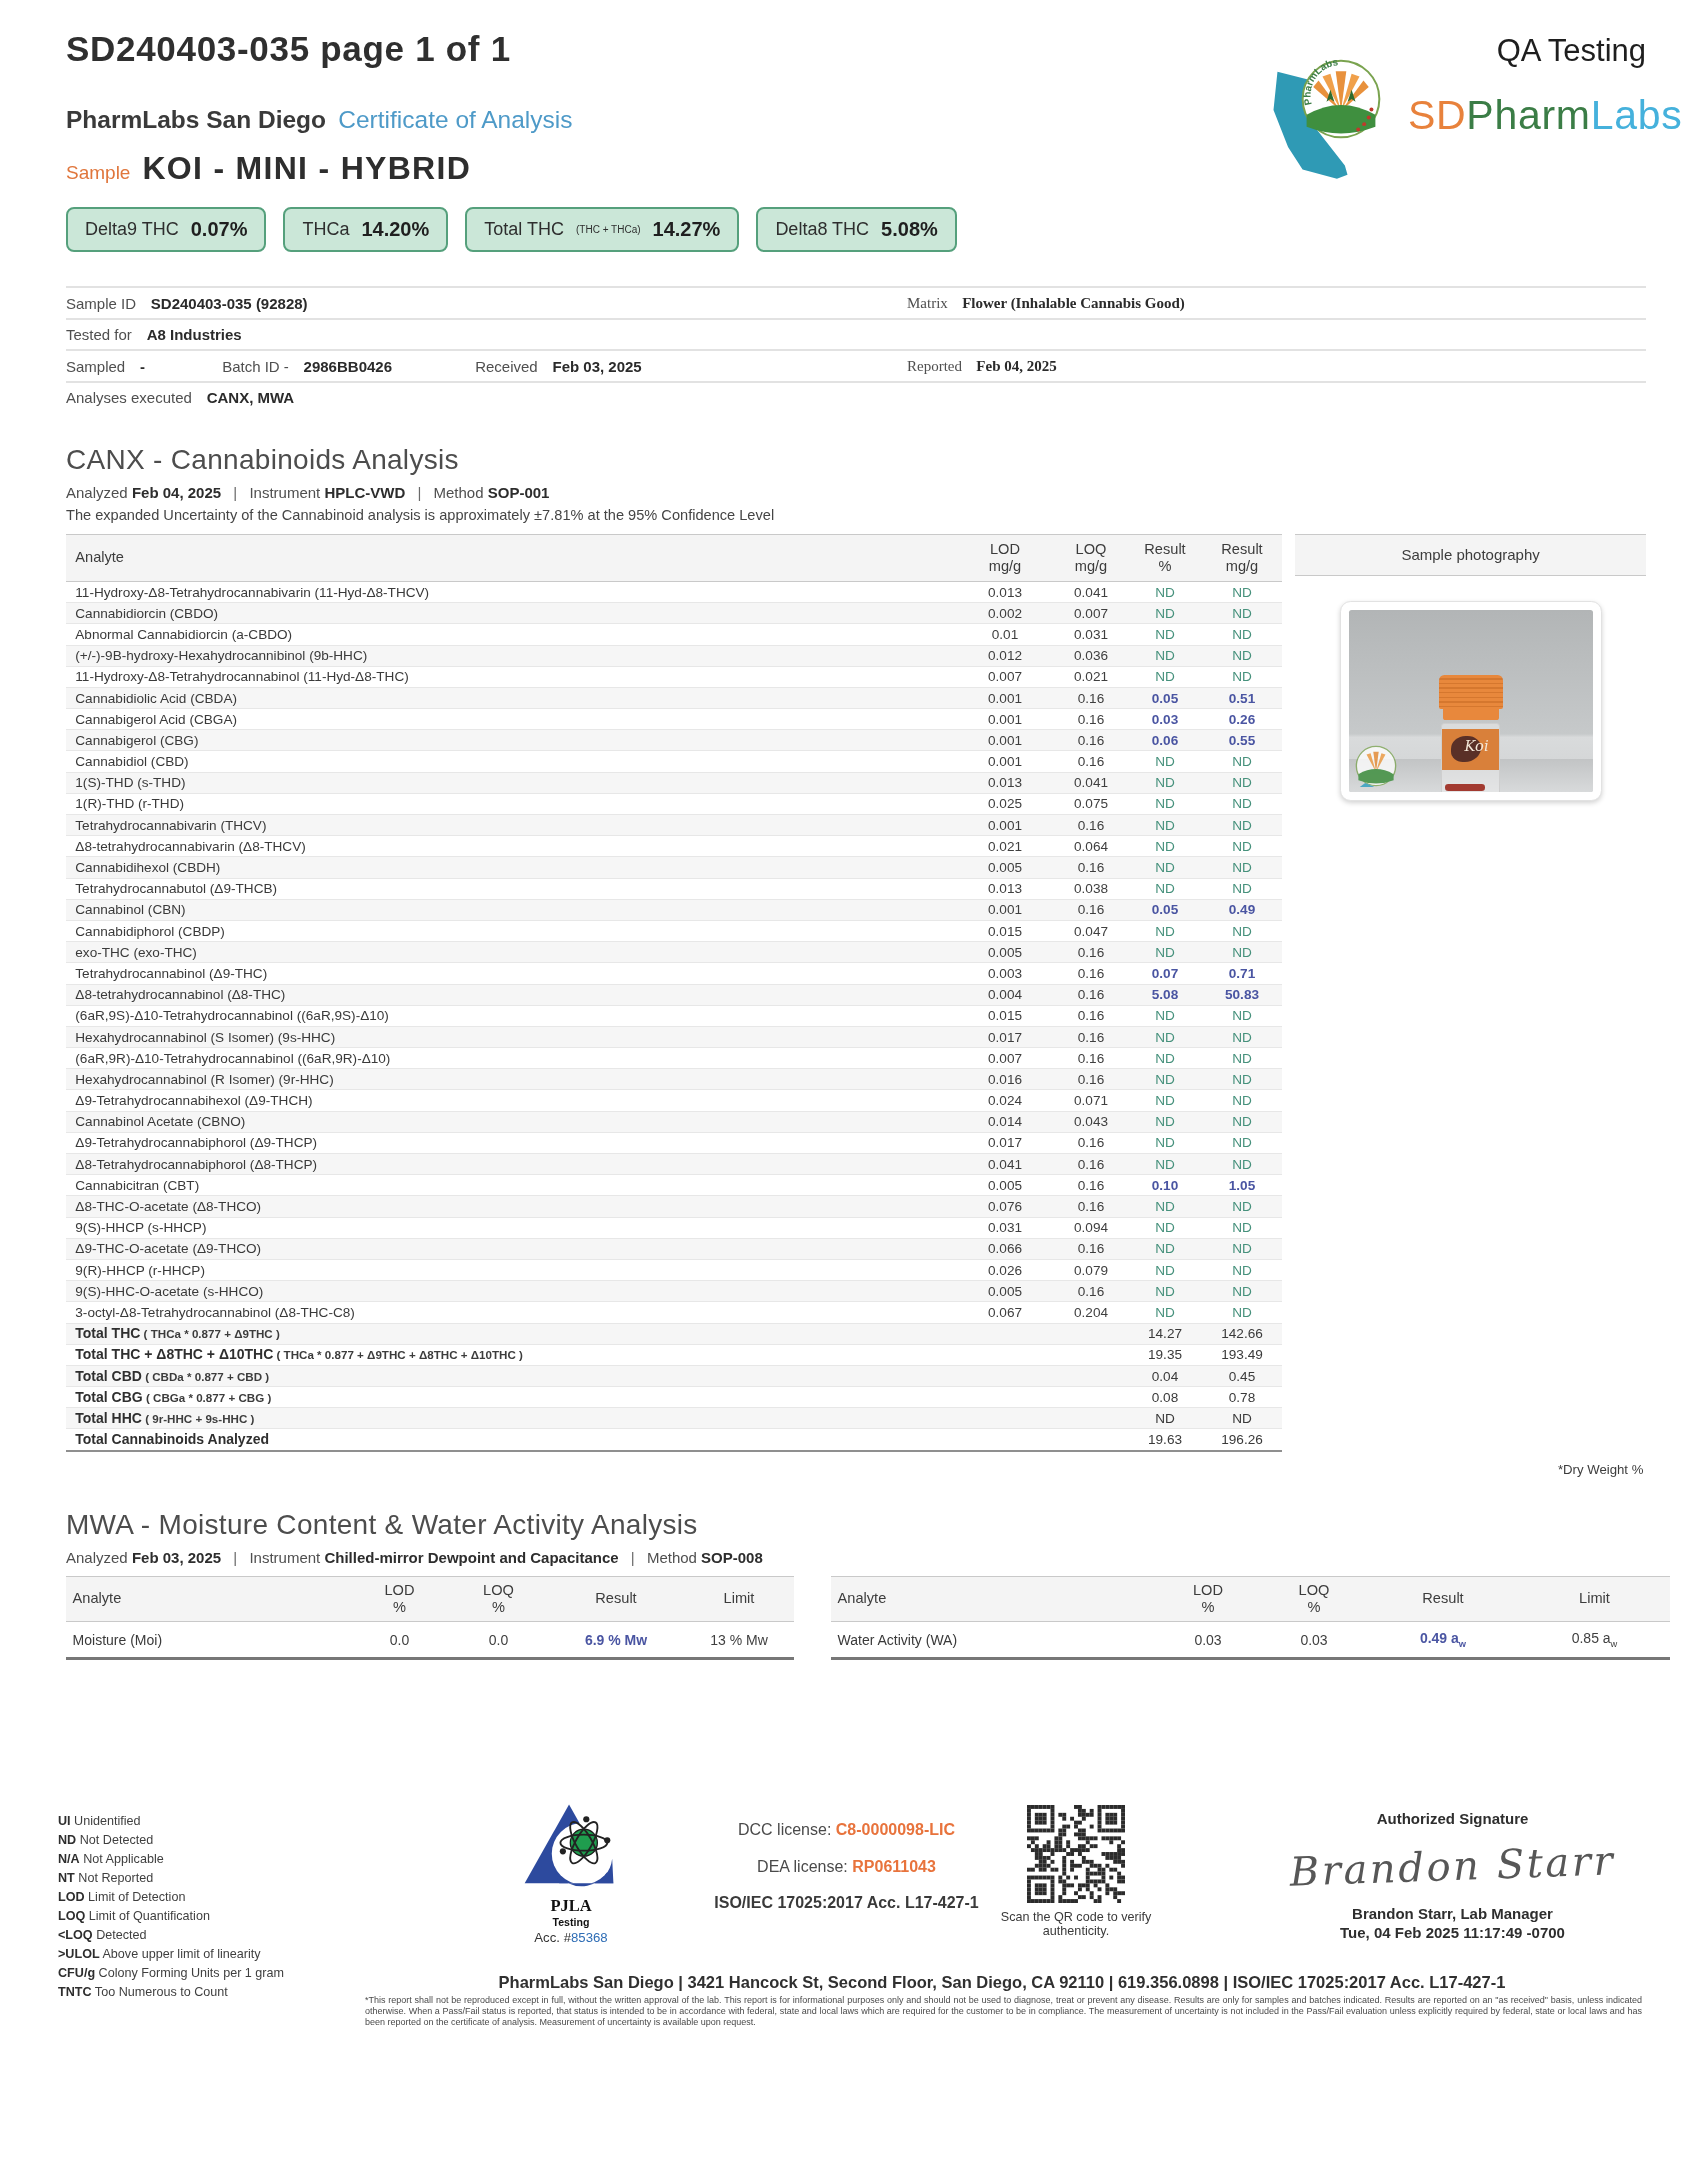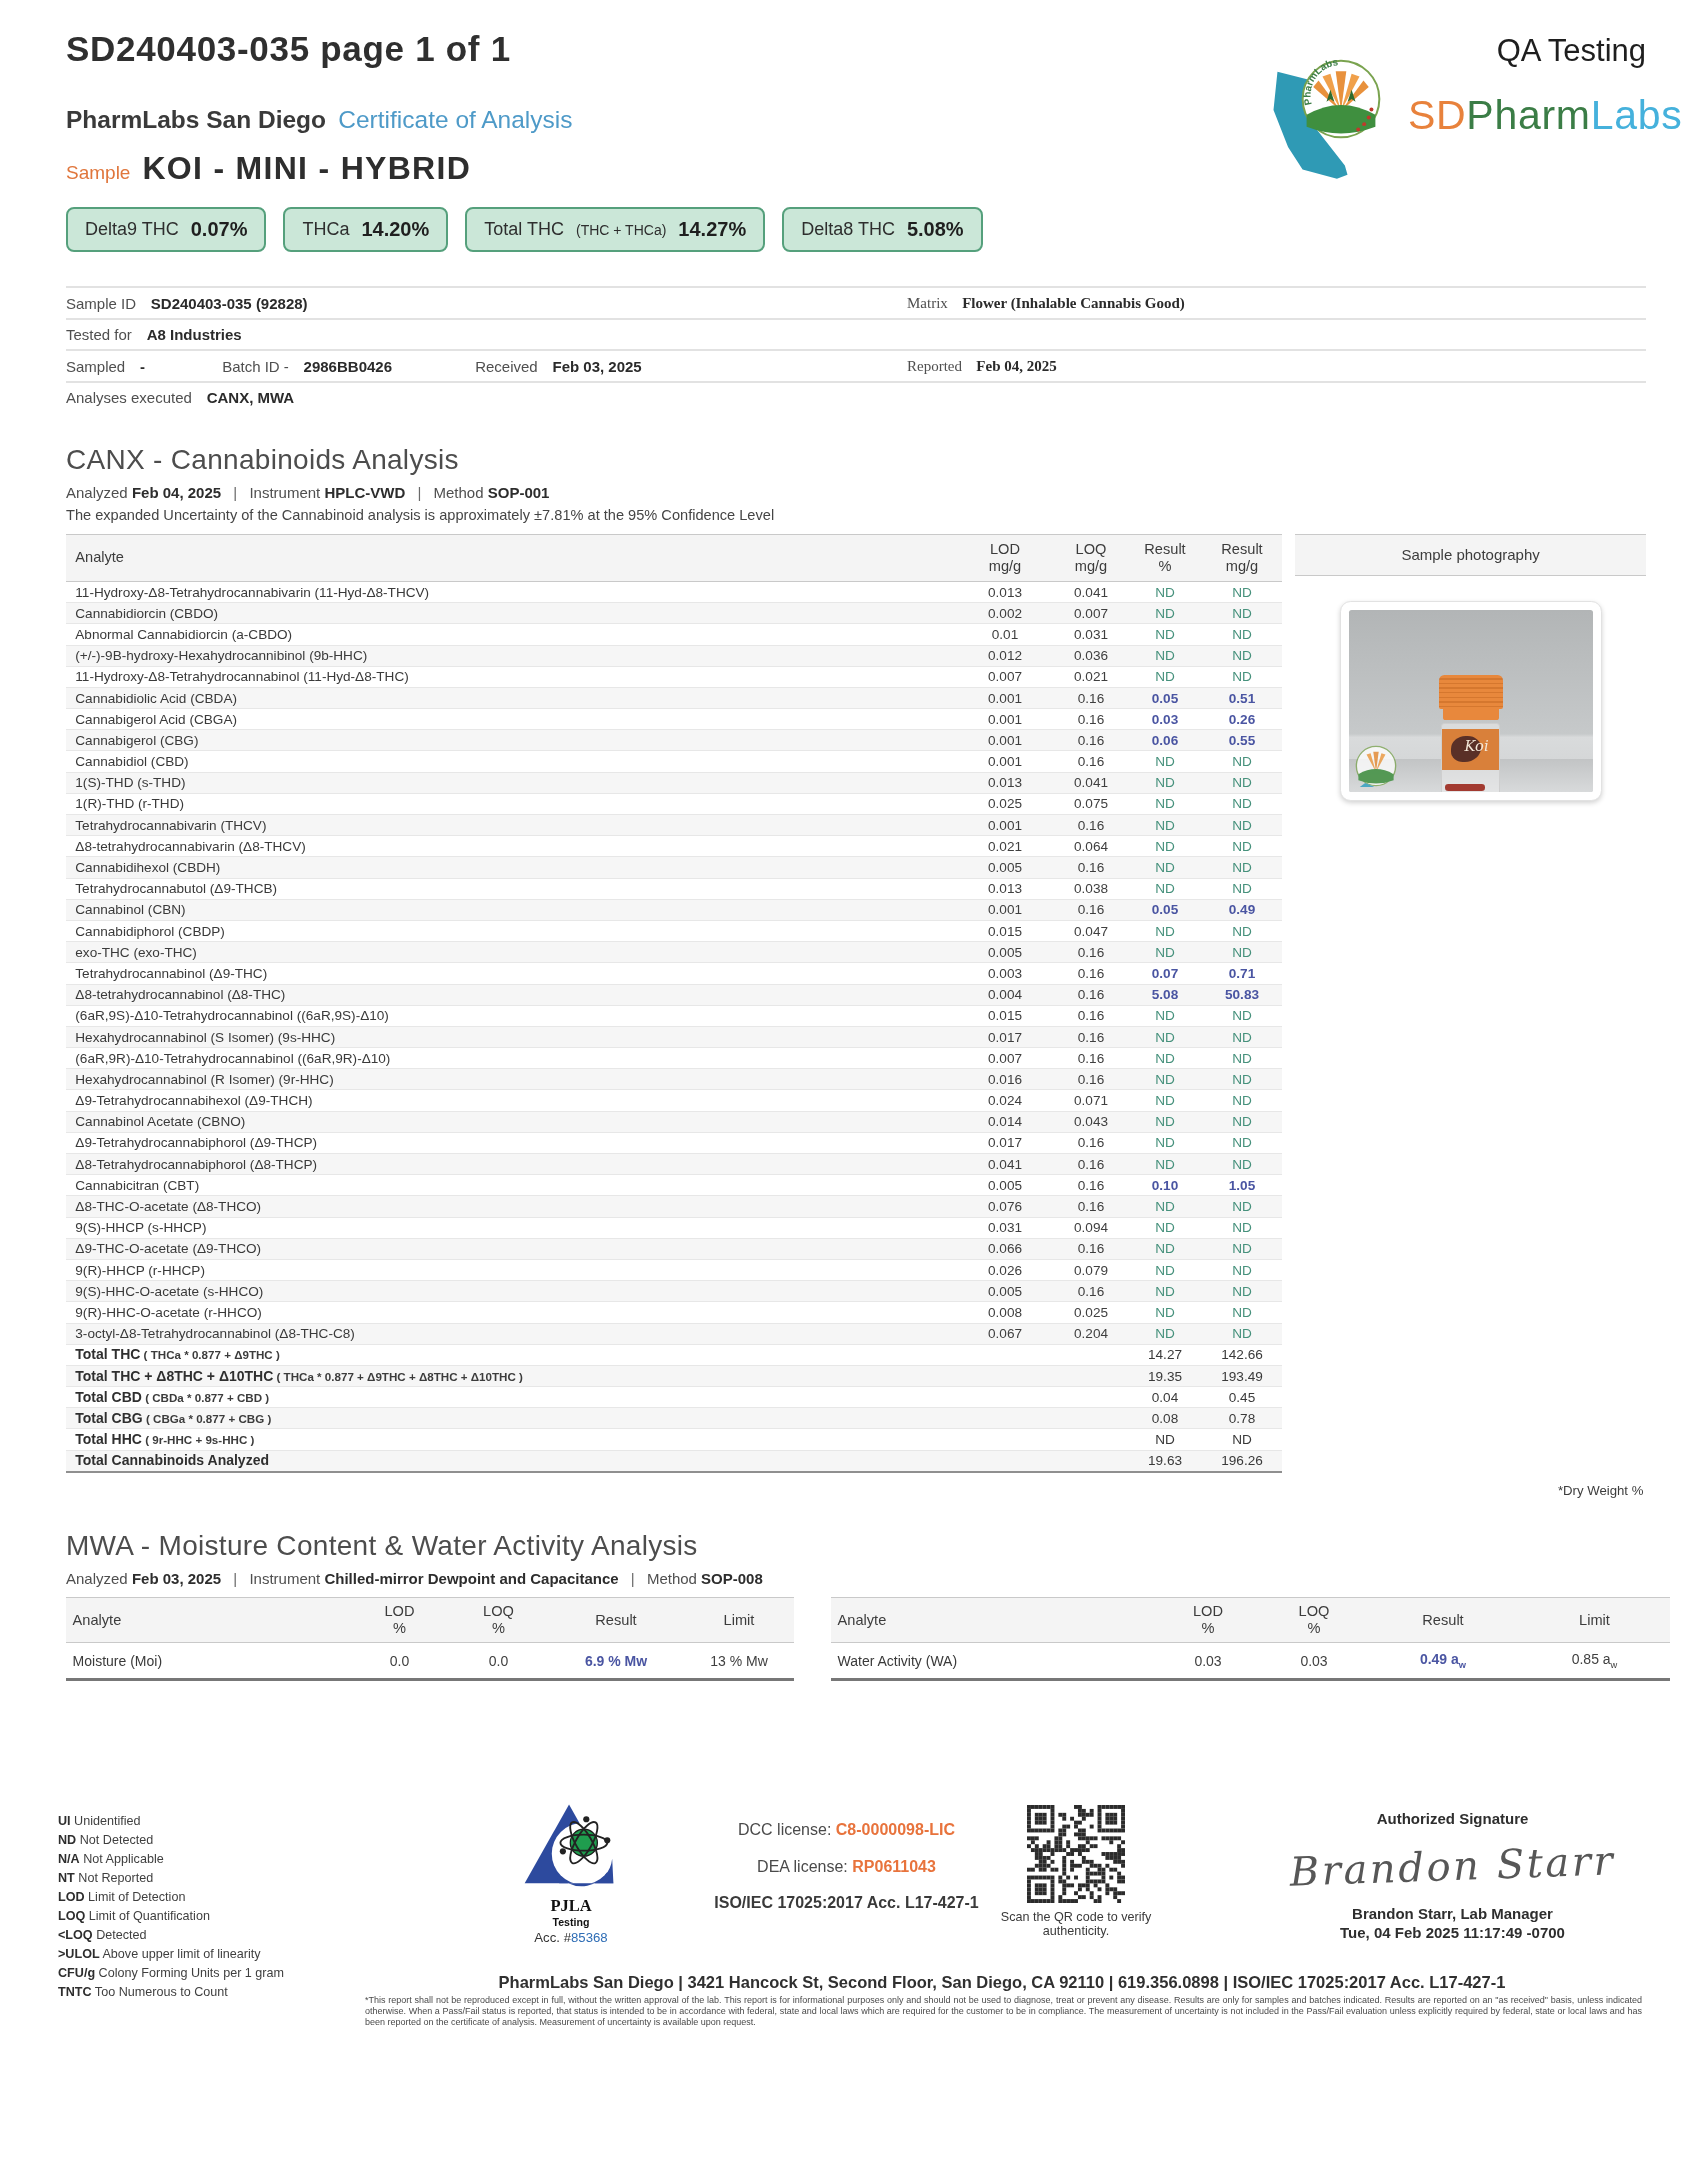--- a/index.html
+++ b/index.html
@@ -24,21 +24,21 @@
   .sdlogo{position:absolute;top:58px;right:49px;width:370px;height:126px;}
   .sdlogo .txt{position:absolute;left:140px;top:34px;font-size:41px;font-weight:400;letter-spacing:0.7px;}
   .sdlogo .t-sd{color:#e8823c;} .sdlogo .t-pharm{color:#3b7d46;} .sdlogo .t-labs{color:#45b1dc;}
   .sdlogo svg{position:absolute;}
 
   
   .badges{display:flex;gap:17px;margin-top:20px;}
   .badge{background:#cbe7d8;border:2px solid #55a07c;border-radius:8px;height:41px;
          display:flex;align-items:center;padding:0 17px;gap:12px;}
   .badge .lbl{font-size:18px;color:#2e2e2e;}
-  .badge .sub{font-size:14px;color:#2e2e2e;}
+  .badge .sub{font-size:10px;color:#2e2e2e;}
   .badge .val{font-size:20px;font-weight:700;color:#1f1f1f;}
 
   
   .info{margin-top:34px;font-size:15px;}
   .irow{position:relative;padding:6.6px 0 6px 0;border-top:2px solid #e2e2e2;}
   .irow .lab{color:#4f4f4f;margin-right:10.6px;}
   .irow .val{font-weight:700;color:#2b2b2b;}
   .irow .rcol{position:absolute;left:841px;top:6.6px;font-family:Liberation Serif, serif;}
   .irow .mid1{margin-left:73px;} .irow .mid2{margin-left:79px;}
 
@@ -501,27 +501,20 @@
             <td class="analyte">9(R)-HHCP (r-HHCP)</td>
             <td class="lodv">0.026</td>
             <td class="lodv">0.079</td>
             <td class="nd">ND</td>
             <td class="nd">ND</td>
           </tr>
           <tr>
             <td class="analyte">9(S)-HHC-O-acetate (s-HHCO)</td>
             <td class="lodv">0.005</td>
             <td class="lodv">0.16</td>
-            <td class="nd">ND</td>
-            <td class="nd">ND</td>
-          </tr>
-          <tr>
-            <td class="analyte">9(R)-HHC-O-acetate (r-HHCO)</td>
-            <td class="lodv">0.008</td>
-            <td class="lodv">0.025</td>
             <td class="nd">ND</td>
             <td class="nd">ND</td>
           </tr>
           <tr>
             <td class="analyte">3-octyl-Δ8-Tetrahydrocannabinol (Δ8-THC-C8)</td>
             <td class="lodv">0.067</td>
             <td class="lodv">0.204</td>
             <td class="nd">ND</td>
             <td class="nd">ND</td>
           </tr>

